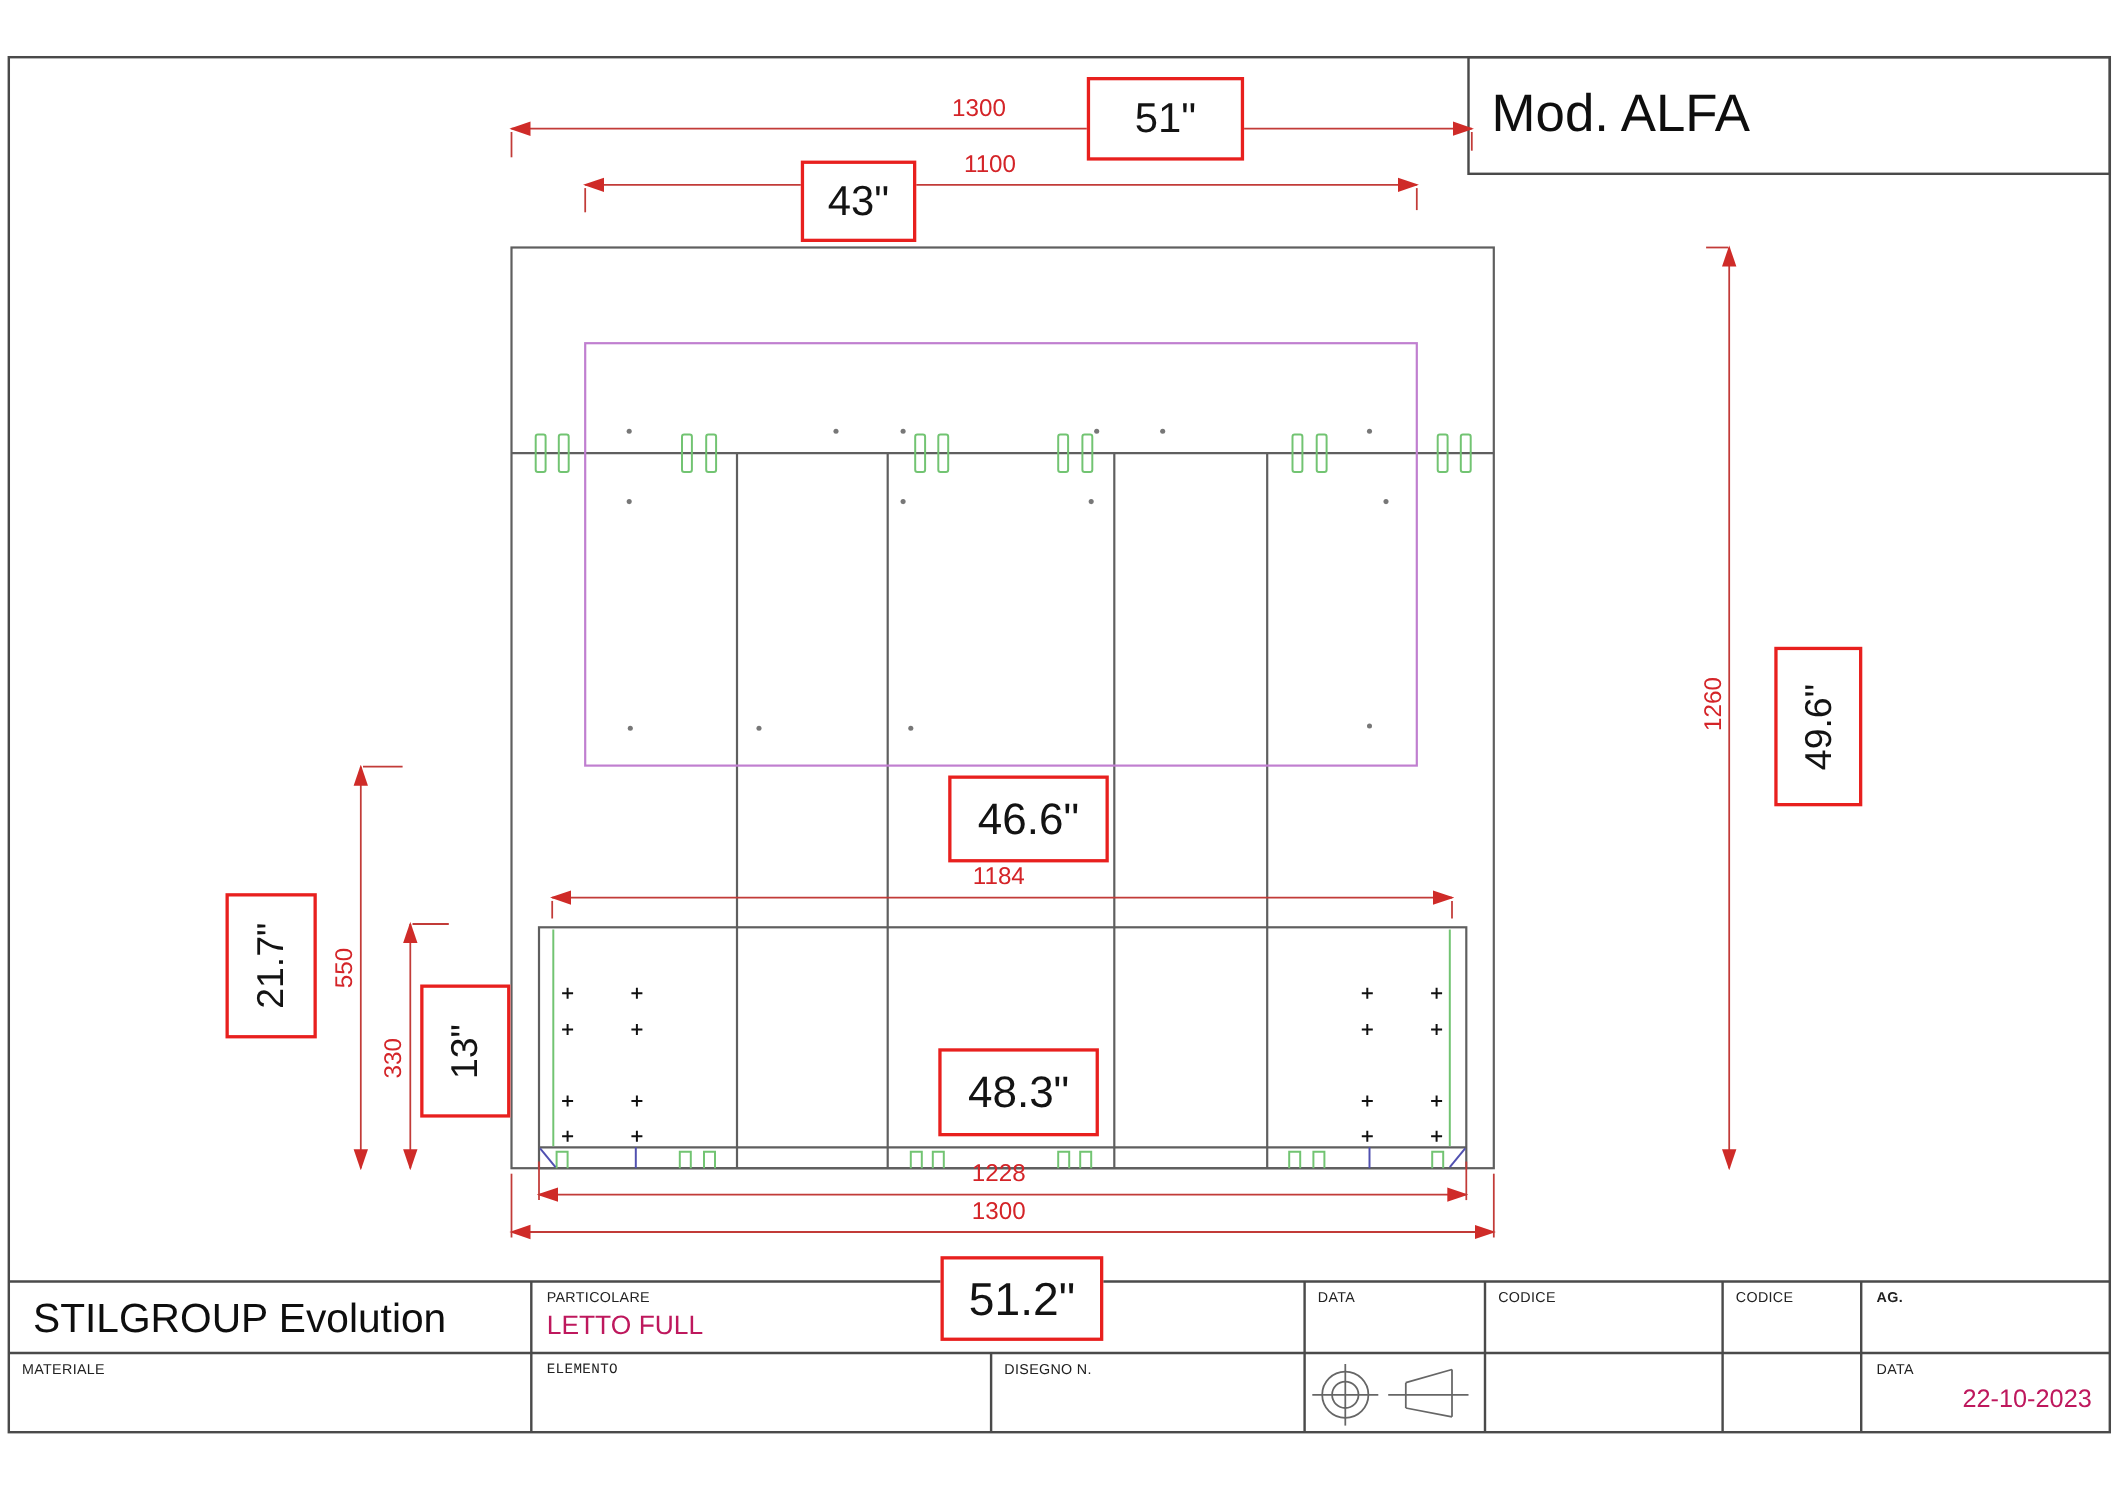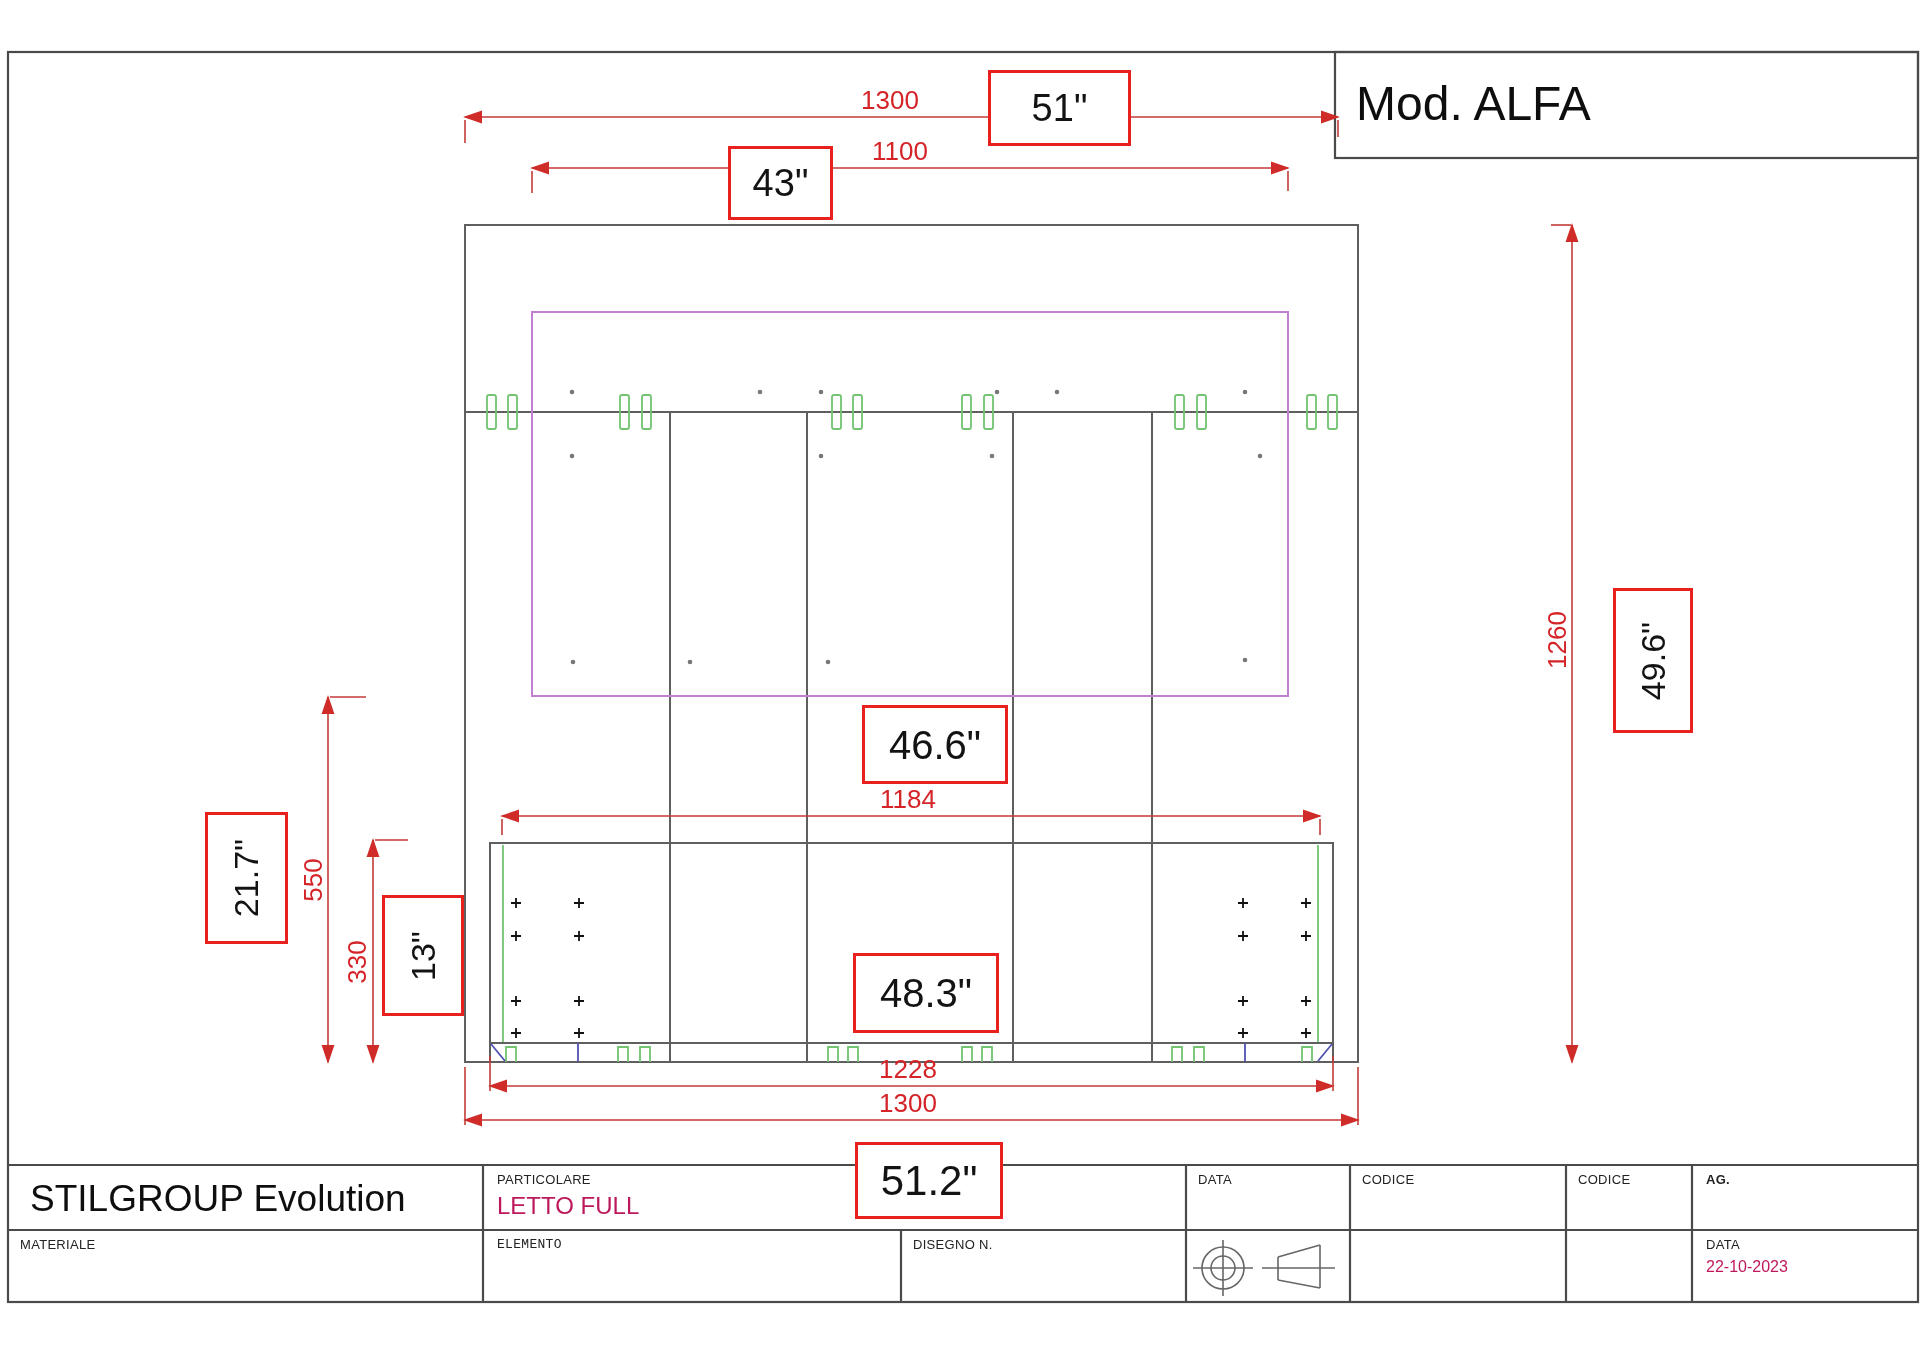--- a/index.html
+++ b/index.html
@@ -1,19 +1,19 @@
 <!DOCTYPE html>
 <html><head>
 <meta charset="utf-8">
 <style>
   html,body{margin:0;padding:0;background:#ffffff;}
   #stage{position:relative;width:1920px;height:1361px;background:#fff;overflow:hidden;
          font-family:"Liberation Sans", sans-serif;color:#111;}
   #cad{position:absolute;left:0;top:0;}
-  .dimnum{position:absolute;color:#d42428;font-size:26px;text-align:center;line-height:1;}
+  .dimnum{position:absolute;color:#d42428;font-size:22px;text-align:center;line-height:1;}
   .dimnum.rot{display:flex;align-items:center;justify-content:center;}
   .dimnum.rot span{transform:rotate(-90deg);white-space:nowrap;}
   .inbox{position:absolute;background:#fff;border:3px solid #e8201e;display:flex;
          align-items:center;justify-content:center;color:#131313;font-size:38px;}
   .inbox.rot span{transform:rotate(-90deg);white-space:nowrap;}
   .inbox span{line-height:1;}
   .fs34{font-size:34px;} .fs40{font-size:40px;} .fs42{font-size:42px;}
   .tb-small{position:absolute;font-size:13px;color:#222;letter-spacing:.3px;}
   .tb-red{position:absolute;color:#be185d;}
   .company{position:absolute;font-size:37px;color:#0e0e0e;white-space:nowrap;}
@@ -209,15 +209,15 @@
 
   <div class="tb-small" style="left:1198px;top:1172px;">DATA</div>
   <div class="tb-small" style="left:1362px;top:1172px;">CODICE</div>
   <div class="tb-small" style="left:1578px;top:1172px;">CODICE</div>
   <div class="tb-small" style="left:1706px;top:1172px;font-weight:bold;">AG.</div>
 
   <div class="tb-small" style="left:20px;top:1237px;">MATERIALE</div>
   <div class="tb-small" style="left:497px;top:1237px;font-family:Liberation Mono, monospace;">ELEMENTO</div>
   <div class="tb-small" style="left:913px;top:1237px;">DISEGNO N.</div>
   <div class="tb-small" style="left:1706px;top:1237px;">DATA</div>
-  <div class="tb-red" style="left:1706px;top:1258px;font-size:16px;">22-10-2023</div>
+  <div class="tb-red" style="left:1784px;top:1258px;font-size:23px;">22-10-2023</div>
 
 </div>
 
 </body></html>

